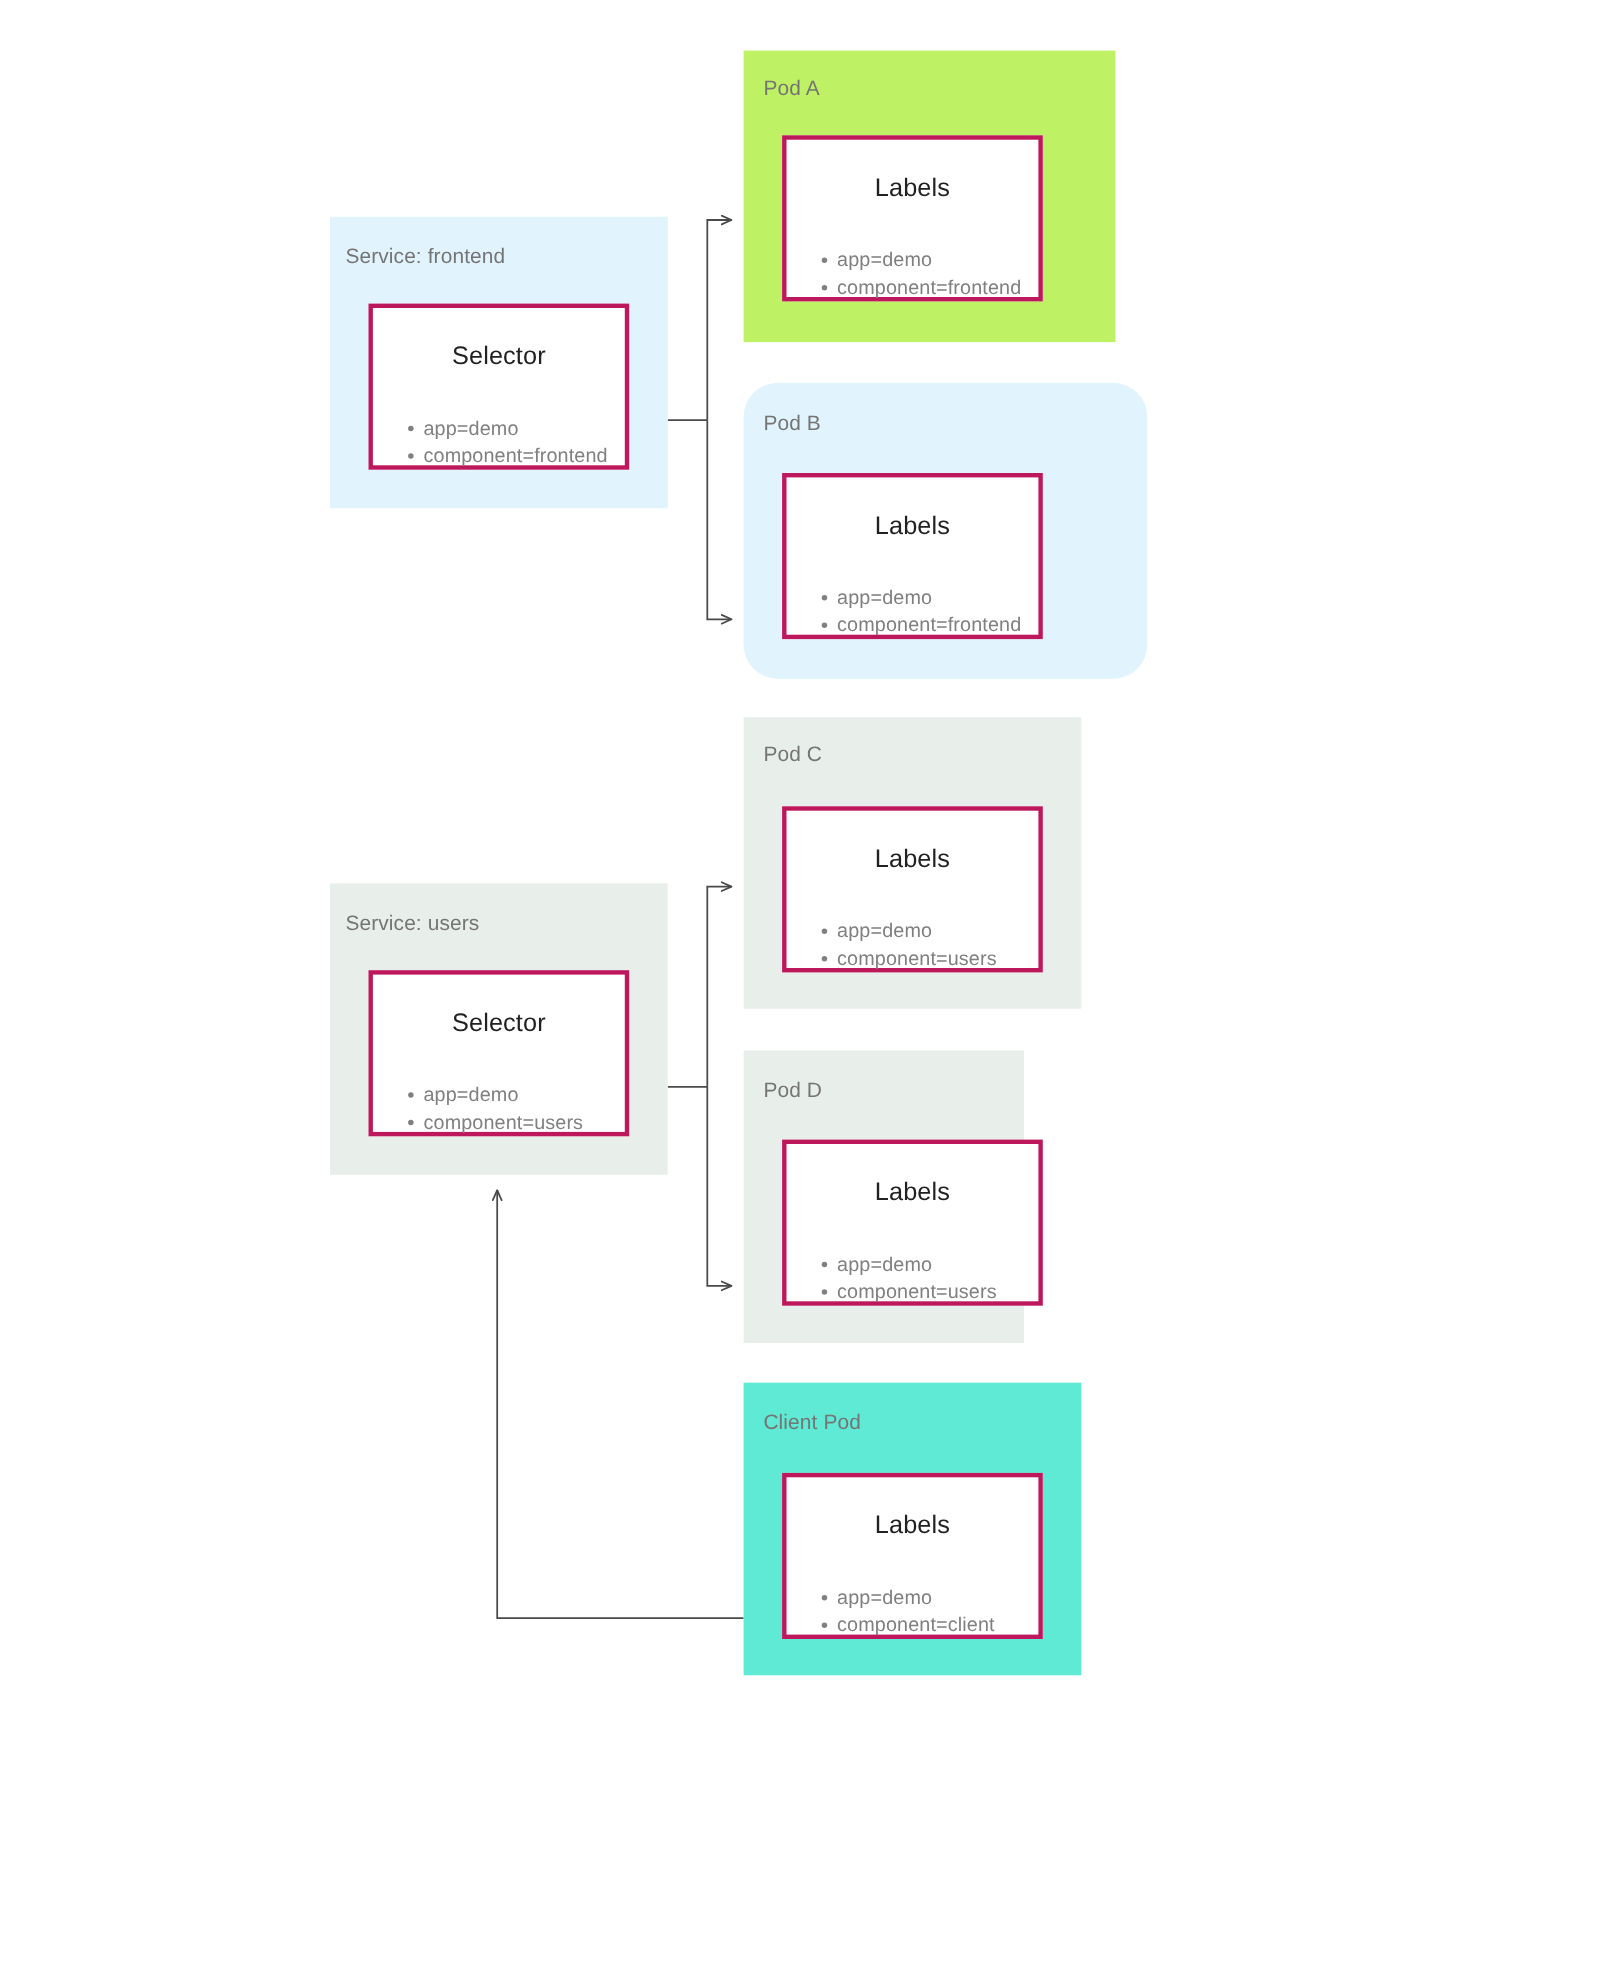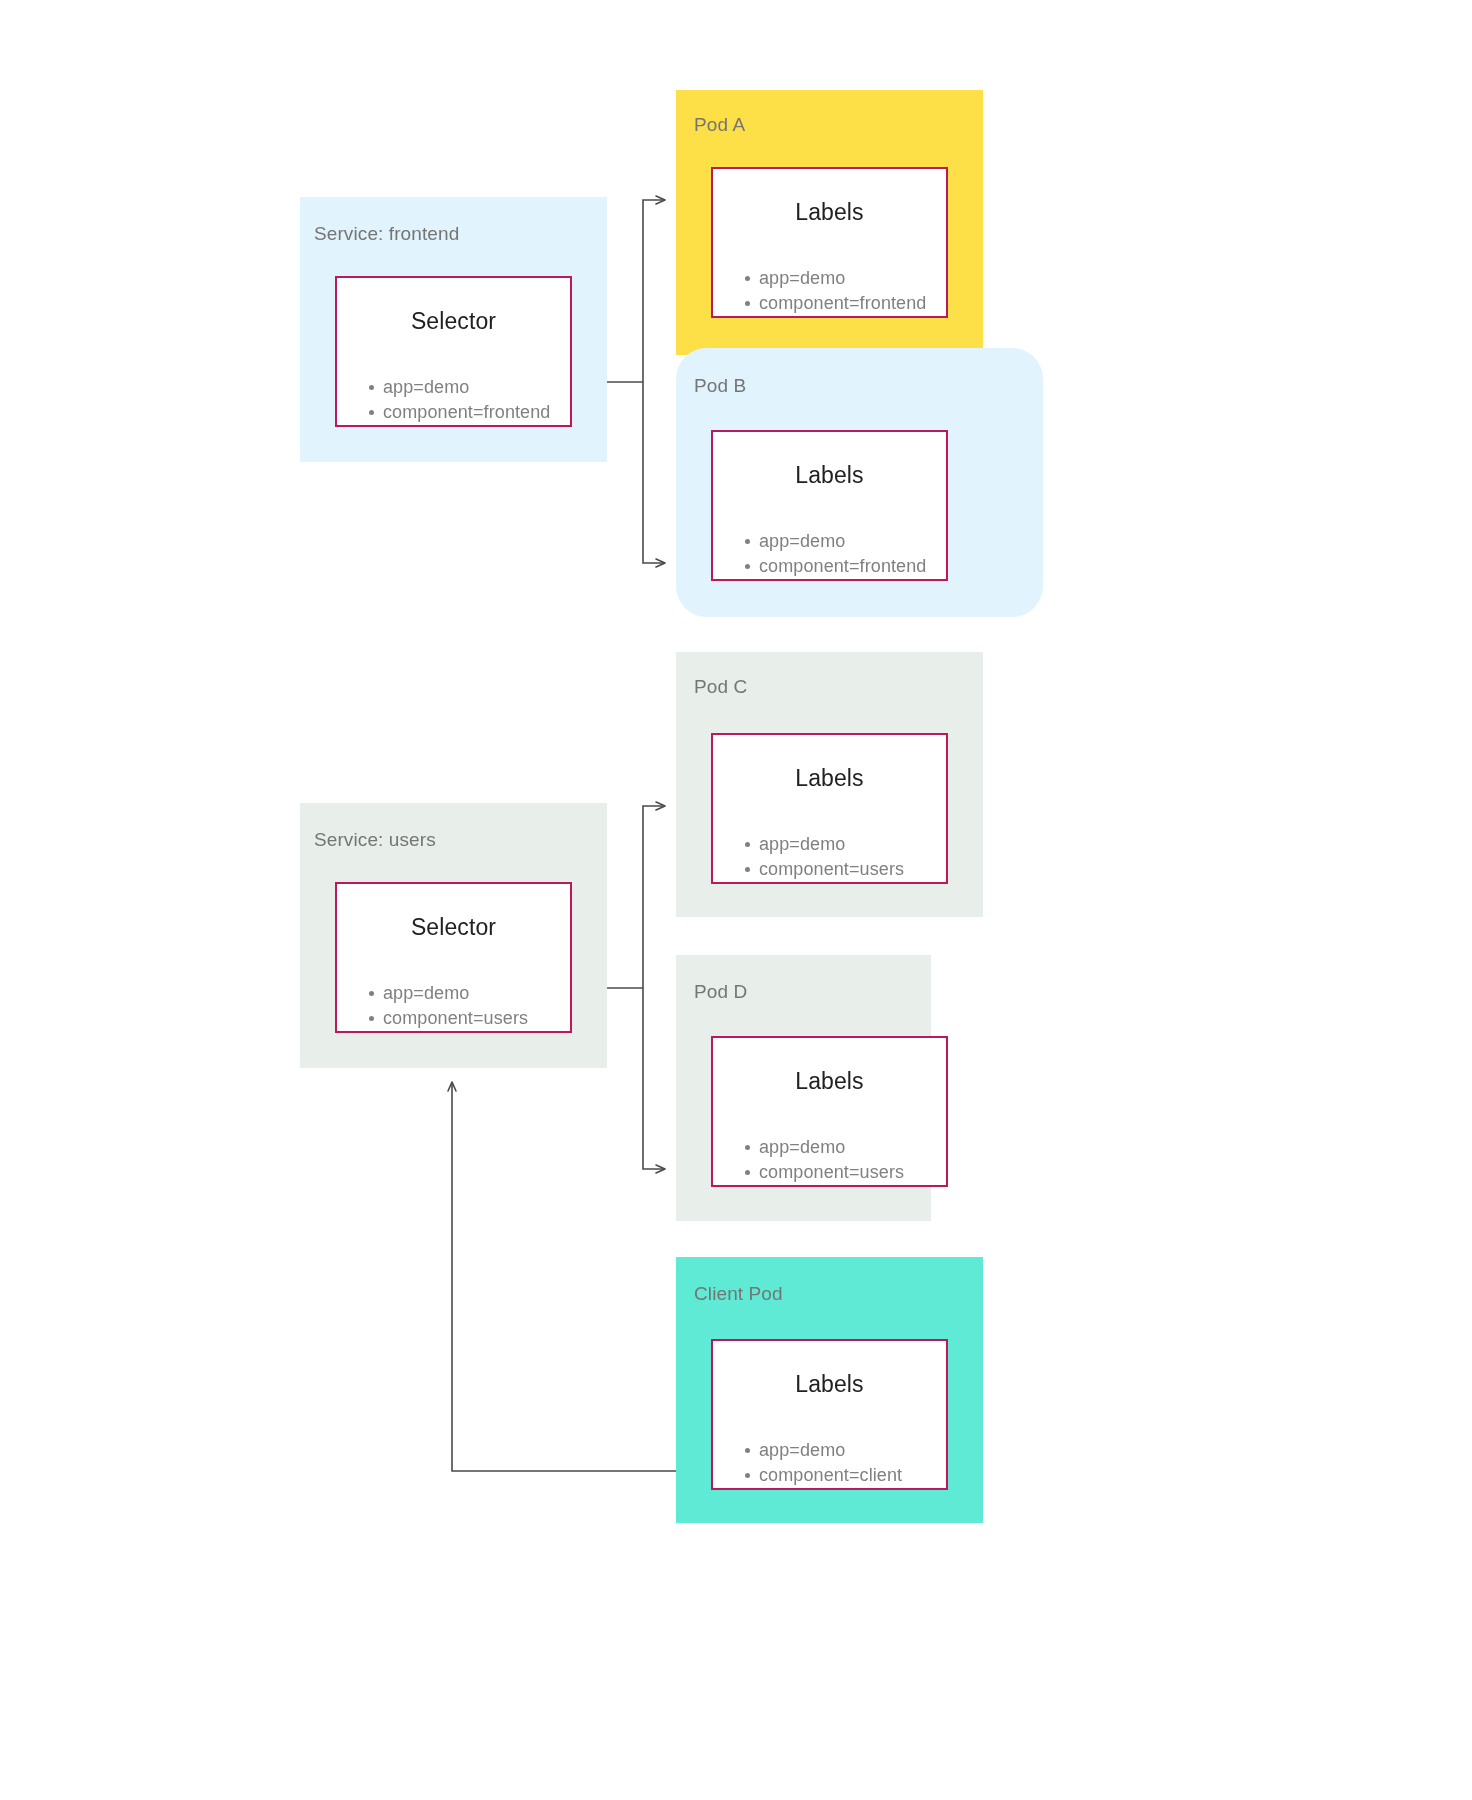--- a/index.html
+++ b/index.html
@@ -30,21 +30,21 @@
     color: #757575;
     letter-spacing: 0.1px;
     white-space: nowrap;
   }
 
   
   .card {
     position: absolute;
     box-sizing: border-box;
     background: #ffffff;
-    border: 2px solid #be185d;
+    border: 4px solid #be185d;
     display: flex;
     flex-direction: column;
   }
   .card-title {
     text-align: center;
     font-size: 23px;
     color: #212121;
     padding-top: 30px;
     padding-bottom: 0;
     letter-spacing: 0.1px;
@@ -131,21 +131,21 @@
     <div class="card" style="left:35px; top:79px; width:237px; height:151px;">
       <div class="card-title">Selector</div>
       <div class="card-rule"></div>
       <ul class="card-list">
         <li>app=demo</li>
         <li>component=users</li>
       </ul>
     </div>
   </div>
 
-  <div class="panel" style="left:676px; top:46px; width:307px; height:265px; background:#fde047;margin-top:44px;">
+  <div class="panel" style="left:676px; top:46px; width:338px; height:265px; background:#bef264;">
     <div class="panel-title" style="left:18px; top:24px;">Pod A</div>
     <div class="card" style="left:35px; top:77px; width:237px; height:151px;">
       <div class="card-title">Labels</div>
       <div class="card-rule"></div>
       <ul class="card-list">
         <li>app=demo</li>
         <li>component=frontend</li>
       </ul>
     </div>
   </div>

